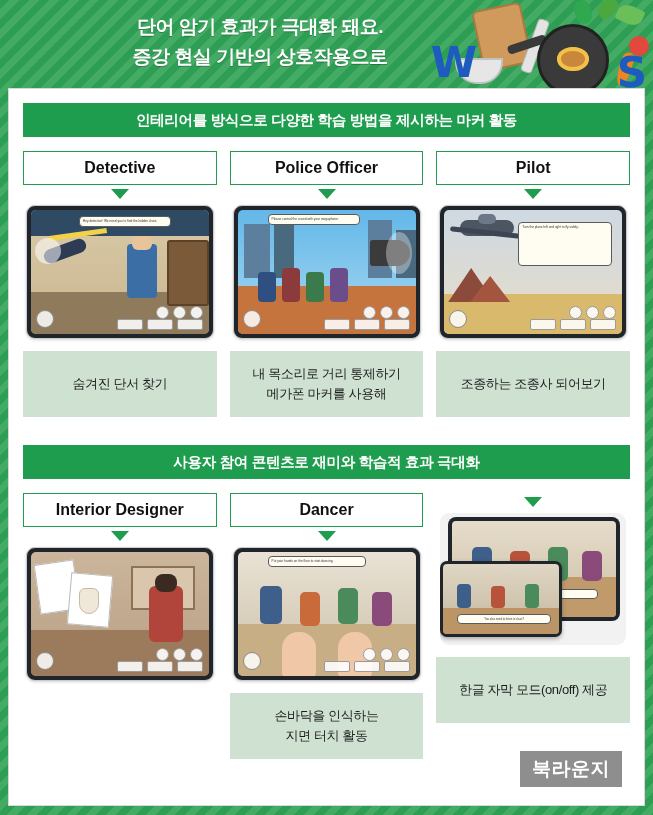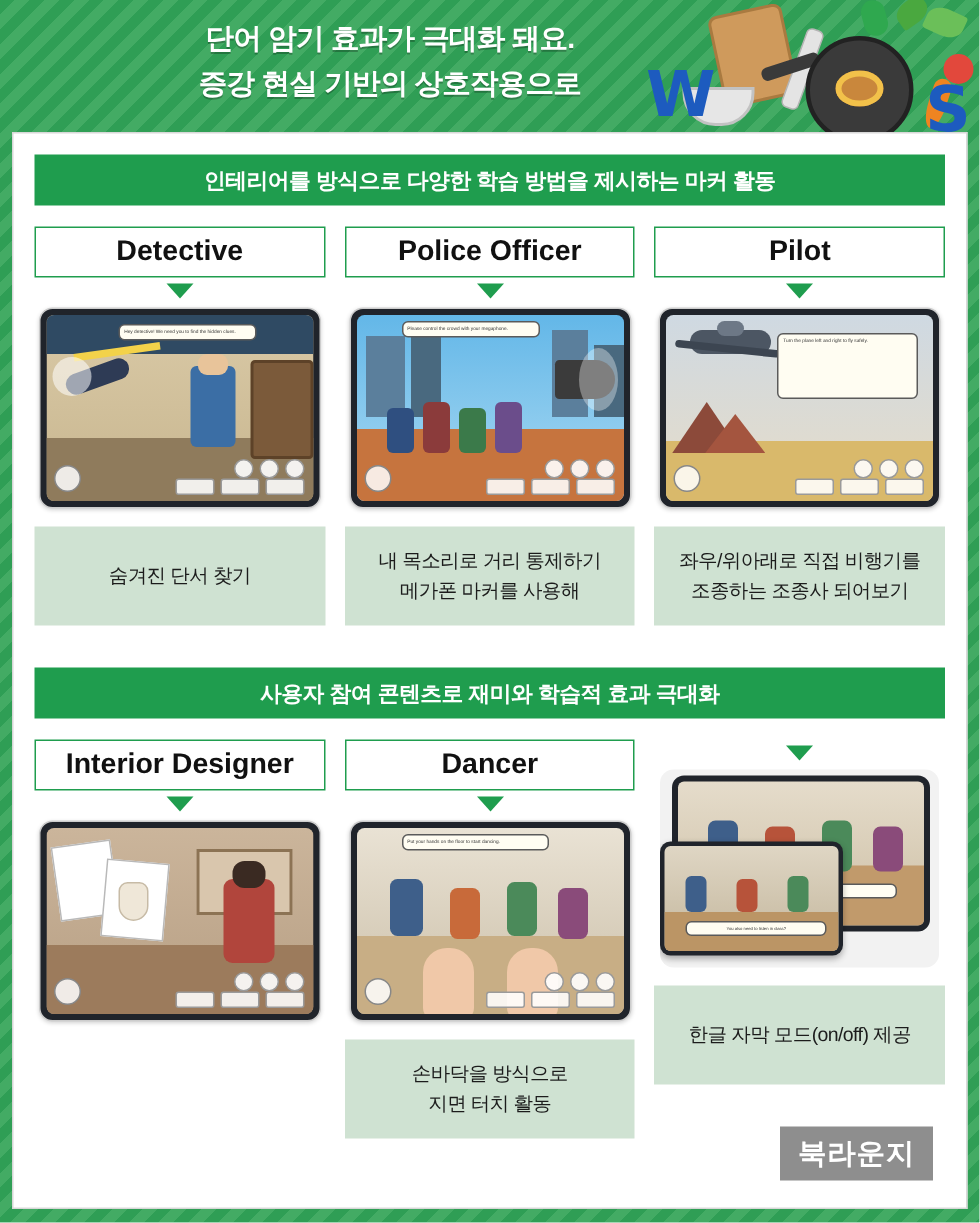--- a/index.html
+++ b/index.html
@@ -173,21 +173,21 @@
   }
 
   .role-box {
     width: 100%;
     height: 34px;
     border: 1.5px solid #1f9d4e;
     box-sizing: border-box;
     display: flex;
     align-items: center;
     justify-content: center;
-    font-size: 19px;
+    font-size: 16px;
     font-weight: bold;
     color: #111;
     background: #fff;
   }
   .arrow-down {
     width: 0; height: 0;
     border-left: 9px solid transparent;
     border-right: 9px solid transparent;
     border-top: 10px solid #1f9d4e;
     margin-top: 4px;
@@ -419,21 +419,20 @@
               </div>
               <div class="hud-bar">
                 <div class="hud-chip"></div>
                 <div class="hud-chip"></div>
                 <div class="hud-chip"></div>
               </div>
             </div>
           </div>
           <div class="caption">
             <div>
-              <span>좌우/위아래로 직접 비행기를</span>
               <span>조종하는 조종사 되어보기</span>
             </div>
           </div>
         </div>
 
       </div>
     </div>
 
     <div class="section sec2">
       <div class="section-title">사용자 참여 콘텐츠로 재미와 학습적 효과 극대화</div>
@@ -490,21 +489,21 @@
               </div>
               <div class="hud-bar">
                 <div class="hud-chip"></div>
                 <div class="hud-chip"></div>
                 <div class="hud-chip"></div>
               </div>
             </div>
           </div>
           <div class="caption">
             <div>
-              <span>손바닥을 방식으로</span>
+              <span>손바닥을 인식하는</span>
               <span>지면 터치 활동</span>
             </div>
           </div>
         </div>
 
         <div class="col">
           <div class="arrow-down"></div>
           <div class="shot" style="background:#f2f2f2;border:none;box-shadow:none;">
             <div style="position:absolute;left:8px;top:4px;width:172px;height:104px;border-radius:8px;background:#20242b;overflow:hidden;">
               <div style="position:absolute;inset:4px;border-radius:4px;overflow:hidden;background:linear-gradient(#e5dccb,#cdbfa4);">

